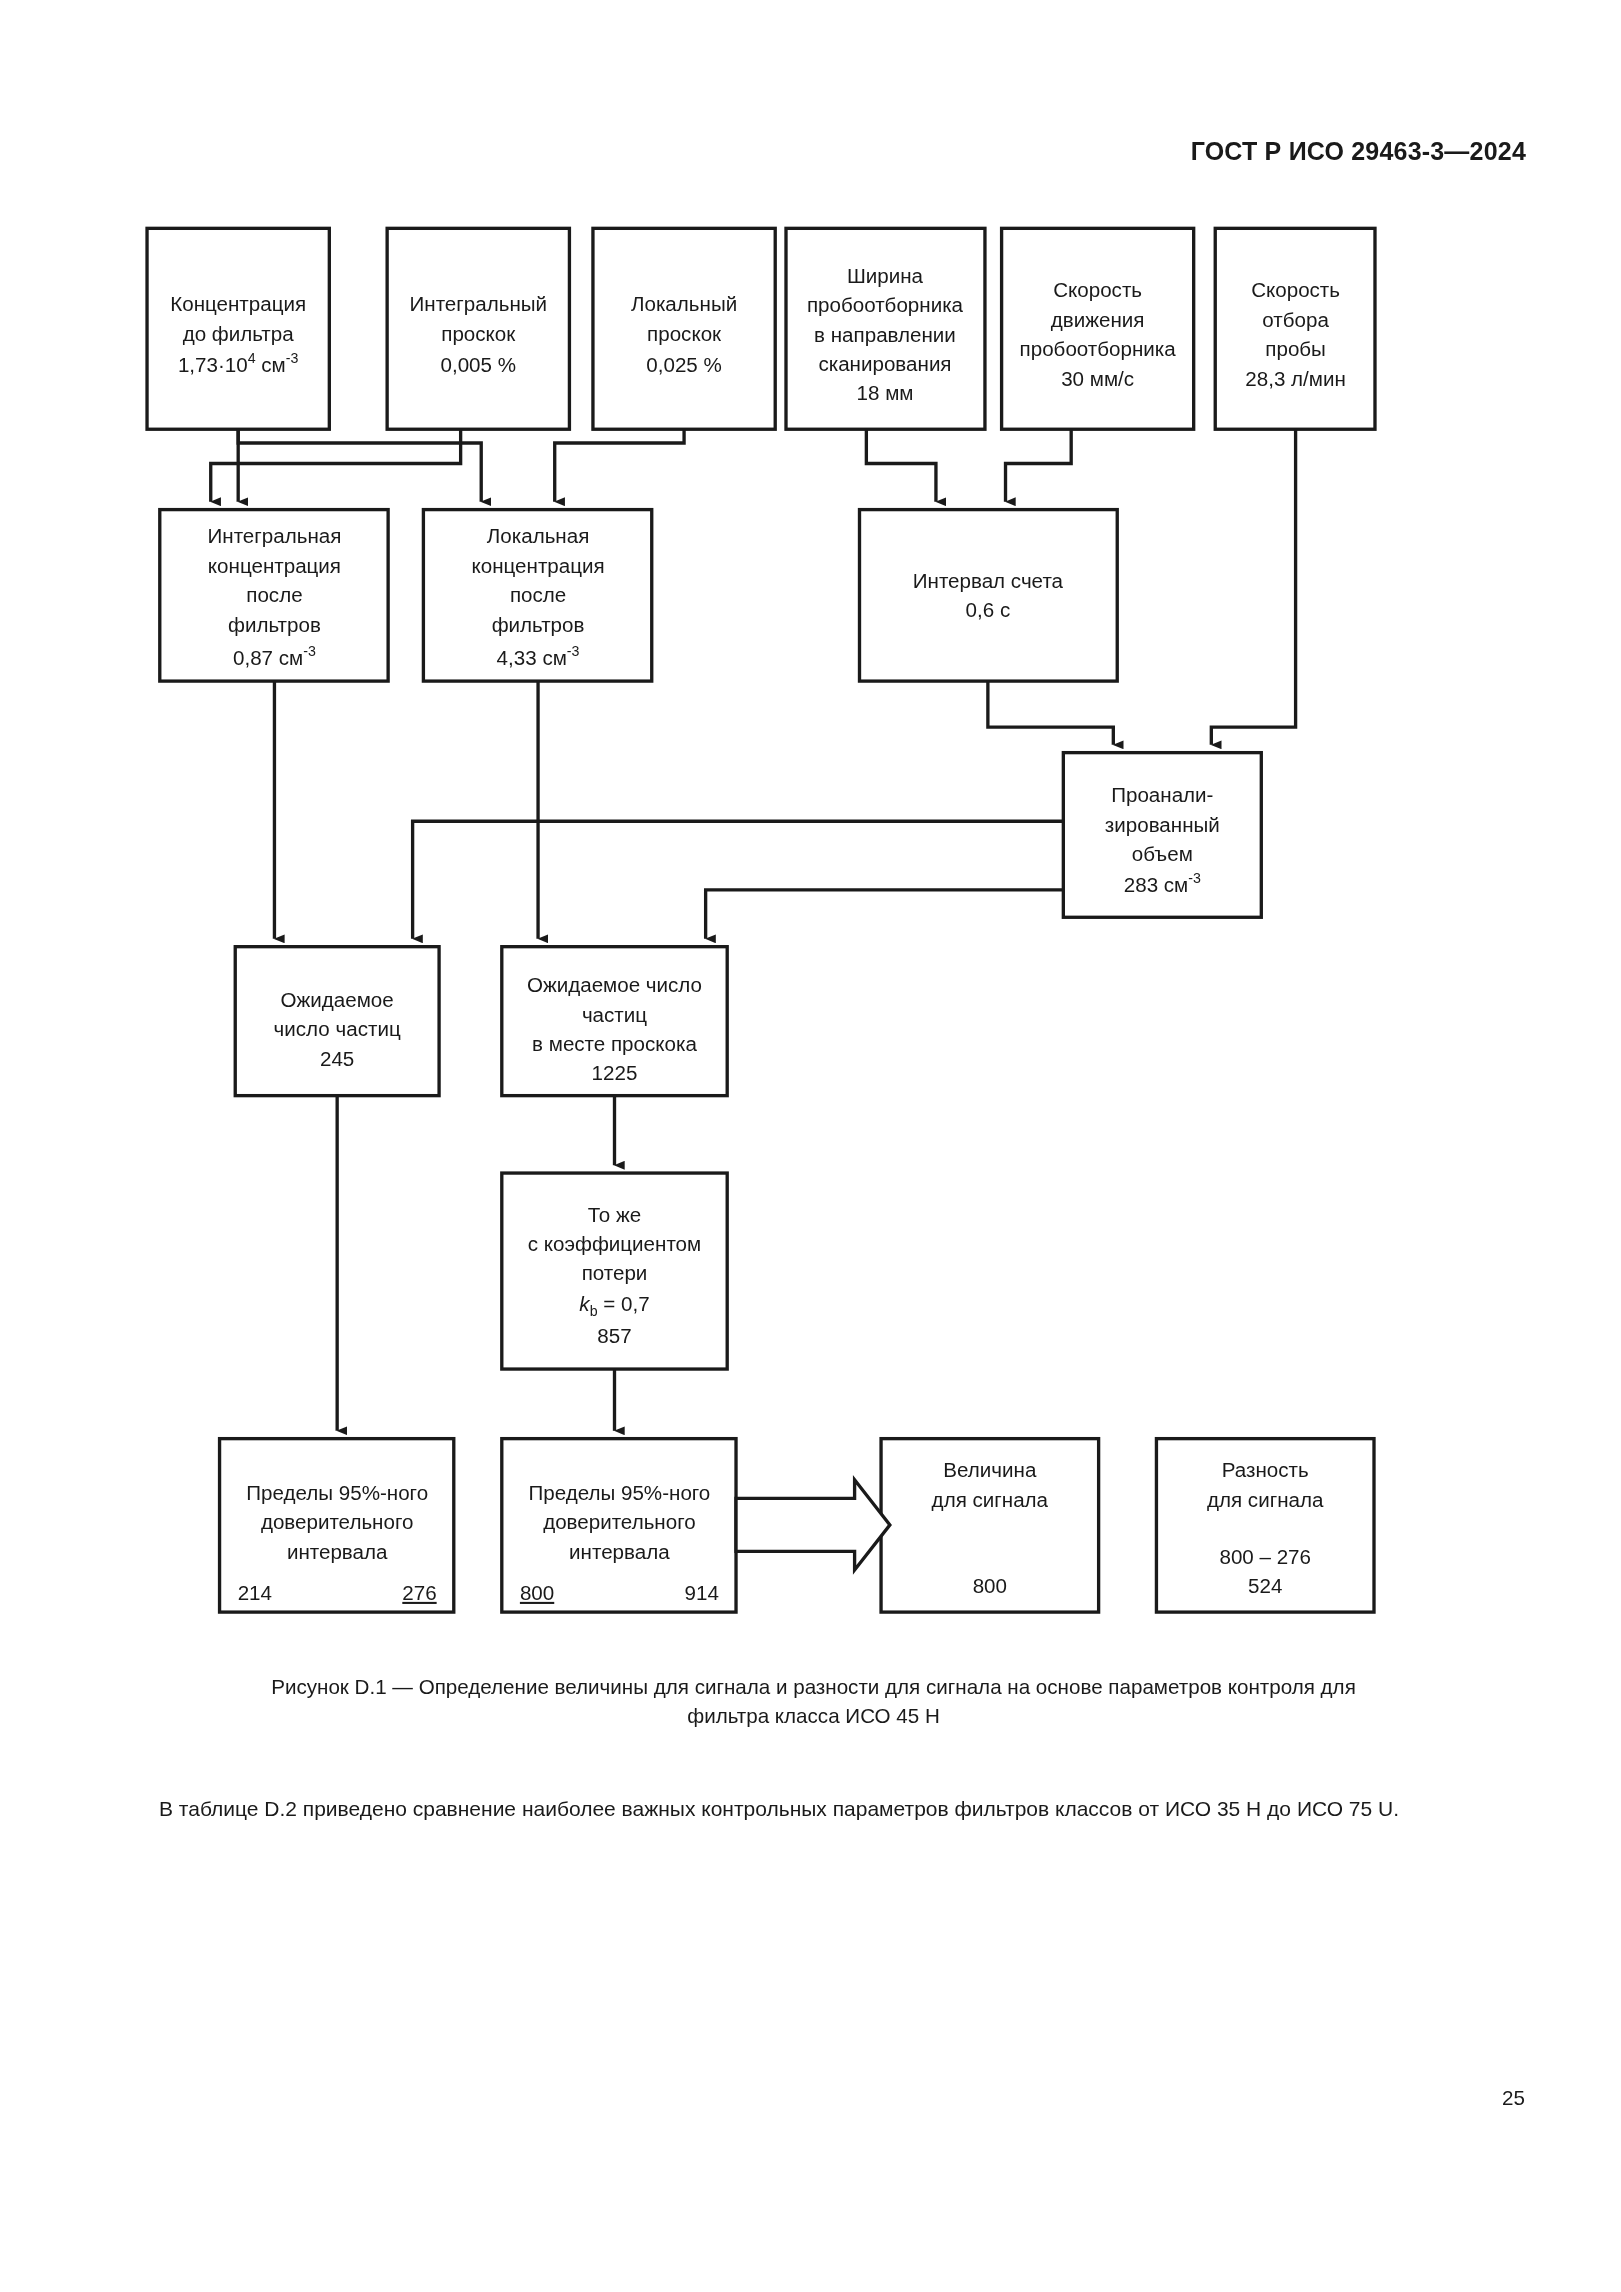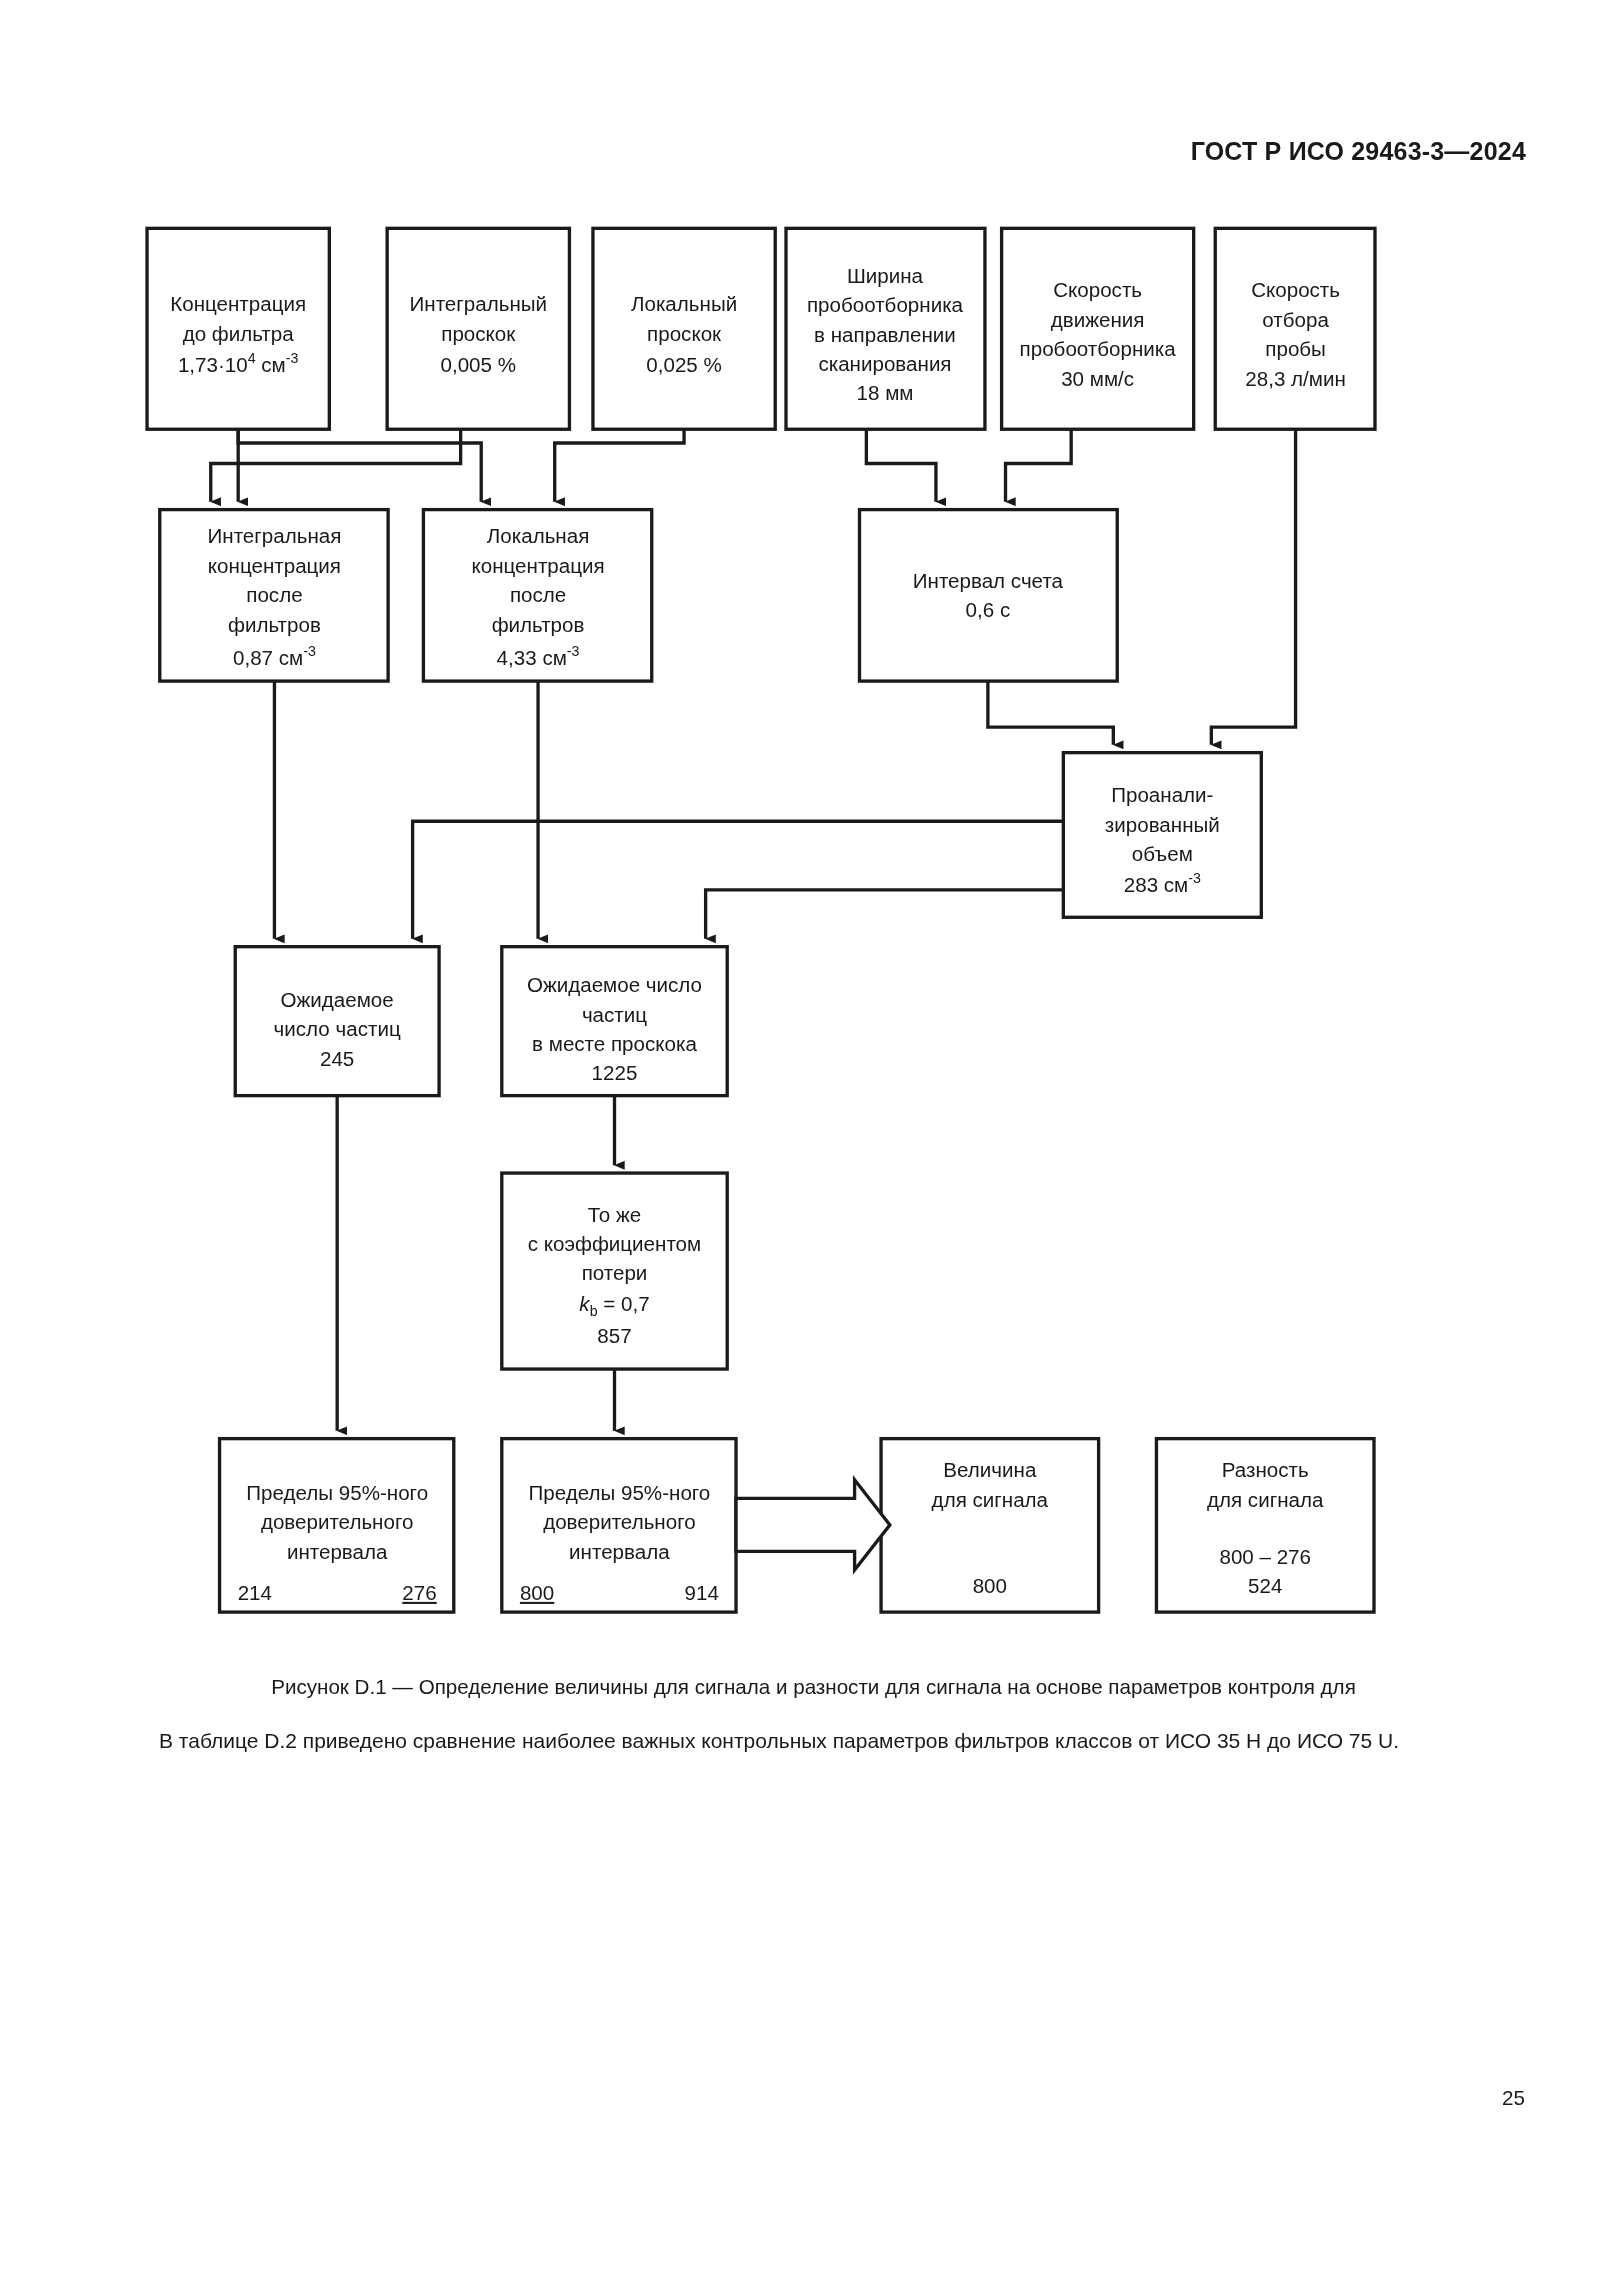--- a/index.html
+++ b/index.html
@@ -78,21 +78,21 @@
     width: 1431px;
     top: 1672px;
     font-size: 20.6px;
     line-height: 29px;
     text-align: center;
   }
   #body-paragraph {
     position: absolute;
     left: 98px;
     width: 1431px;
-    top: 1724px;
+    top: 1792px;
     font-size: 21px;
     line-height: 33px;
     text-align: justify;
     text-indent: 61px;
   }
   #page-number {
     position: absolute;
     right: 96px;
     top: 2086px;
     font-size: 20.6px;
@@ -281,20 +281,21 @@
 
       <g>
         <path class="blockarrow" d="M 751,1529 L 872,1529 L 872,1510 L 908,1556 L 872,1602 L 872,1583 L 751,1583 Z"></path>
       </g>
 
     </svg>
   </div>
 
   <div id="figure-caption">
     <div>Рисунок D.1 — Определение величины для сигнала и разности для сигнала на основе параметров контроля для</div>
+    <div>фильтра класса ИСО 45 H</div>
   </div>
 
   <div id="body-paragraph">В таблице D.2 приведено сравнение наиболее важных контрольных параметров фильтров классов от ИСО 35 H до ИСО 75 U.</div>
 
   <div id="page-number">25</div>
 
 </div>
 
 
 </body></html>

